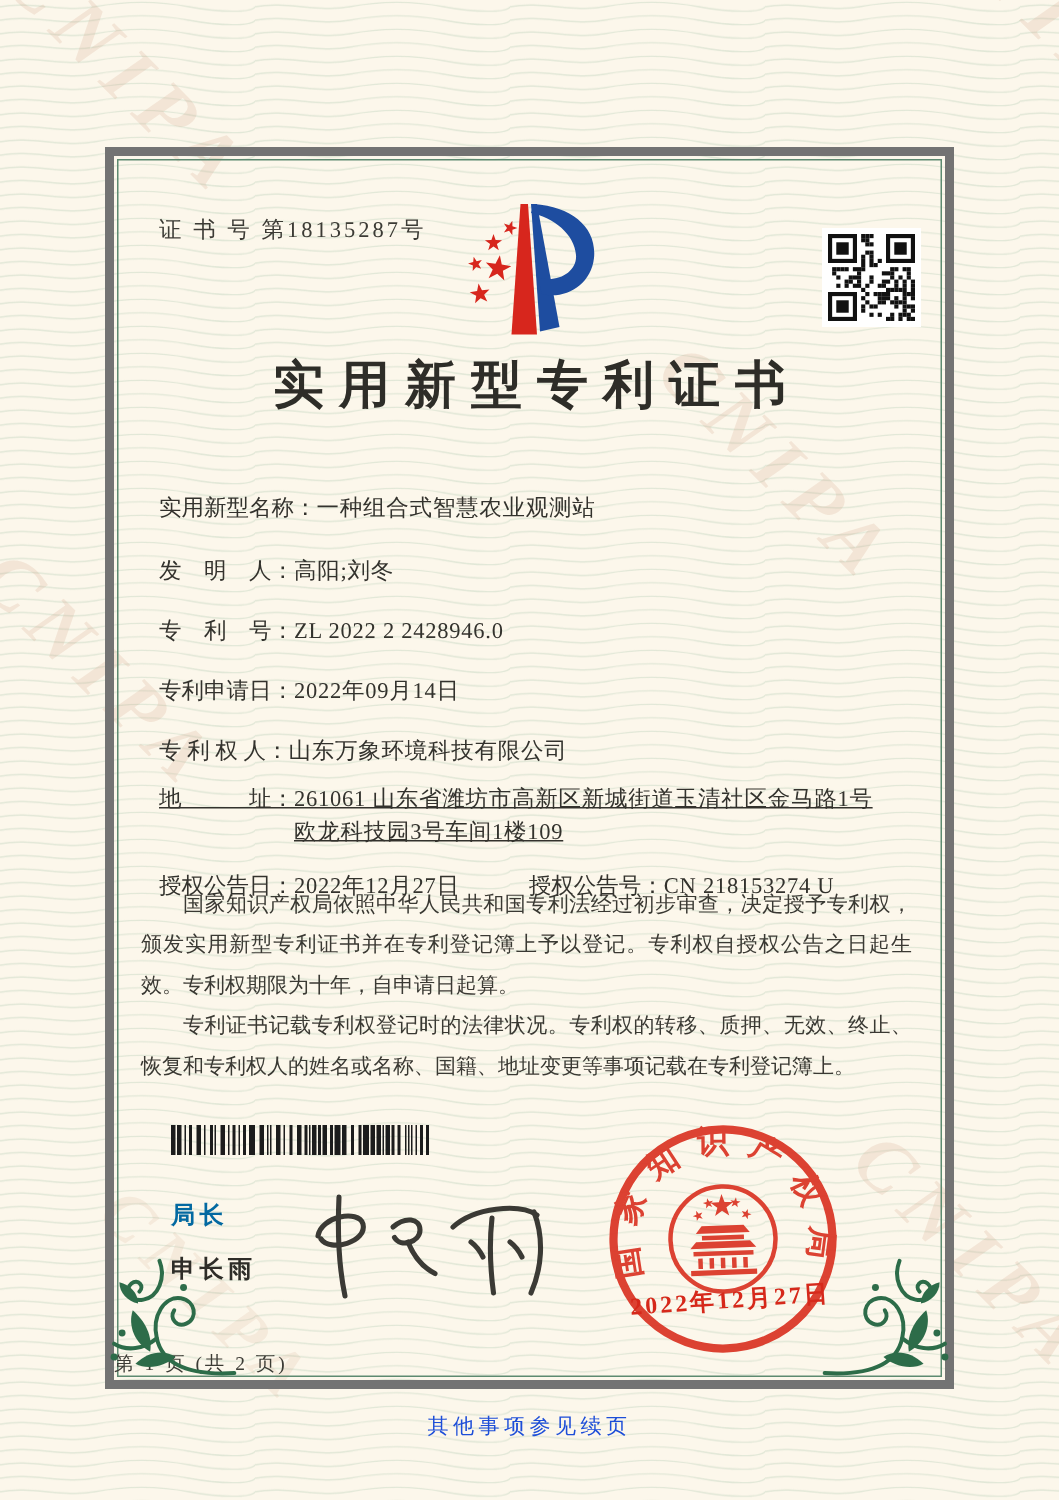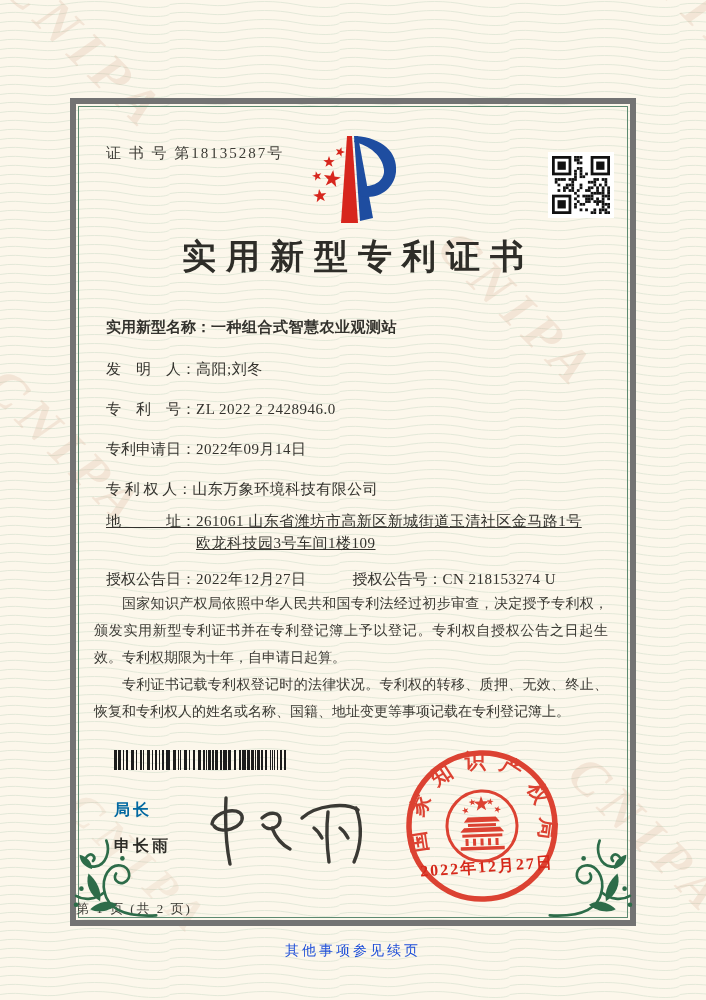--- a/index.html
+++ b/index.html
@@ -40,21 +40,21 @@
   .logo{ position:absolute; left:50%; top:26px; transform:translateX(-50%); width:112px; height:100px; }
   .qr{ position:absolute; right:16px; top:48px; width:66px; height:66px; background:#fff; padding:4px; }
 
   .title{ position:absolute; top:130px; left:0; right:0; text-align:center;
           font-size:34px; font-weight:700; letter-spacing:10px; color:#2e2d28; text-indent:10px;}
 
   
   .fields{ position:absolute; left:30px; right:26px; top:212px; font-size:15px; font-weight:500;
            color:#33322d; }
   .row{ display:flex; align-items:flex-start; line-height:22px; }
-  .r1{ margin-top:0;font-weight:bold; }   .r2{ margin-top:20px; } .r3{ margin-top:18px; }
+  .r1{ margin-top:12px; }   .r2{ margin-top:20px; } .r3{ margin-top:18px; }
   .r4{ margin-top:18px; }.r5{ margin-top:18px; } .r6{ margin-top:10px;text-decoration:underline; }
   .r7{ margin-top:14px; }
   .row .lab{ white-space:nowrap; }
   .row .val{ letter-spacing:.5px; }
   .addr-val div{ line-height:22px; }
   .grant-no-lab{ margin-left:46px; }
 
   
   .body-text{ position:absolute; left:18px; right:22px; top:486px; font-size:14px;
               line-height:27px; text-align:justify; color:#3a3933; }

